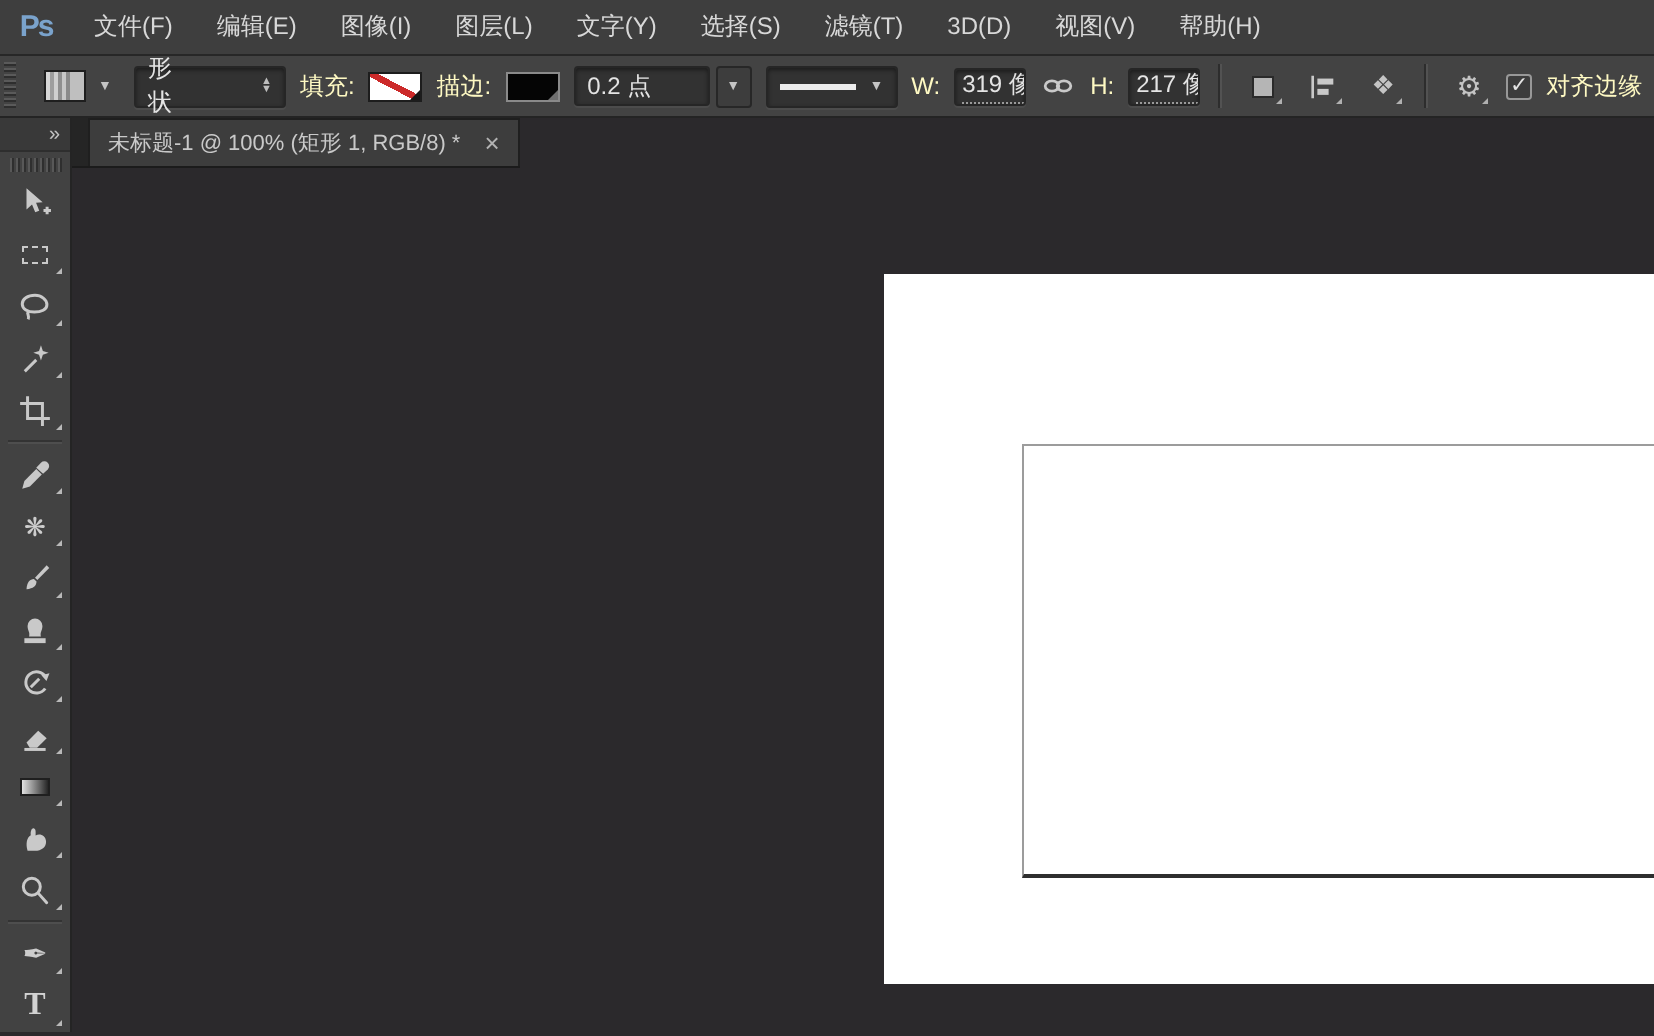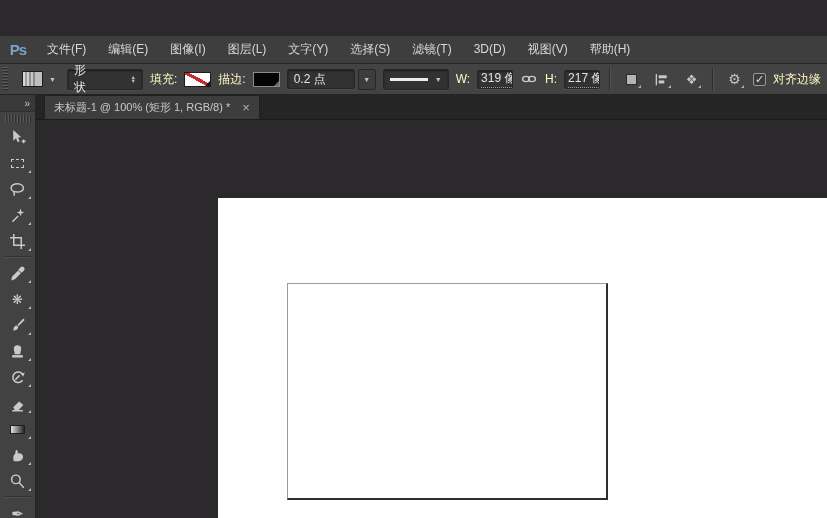--- a/index.html
+++ b/index.html
@@ -5,21 +5,21 @@
   * { margin:0; padding:0; box-sizing:border-box; }
   html,body { width:827px; height:518px; overflow:hidden; }
   body {
     font-family:"Liberation Sans","DejaVu Sans",sans-serif;
     background:#2b292c; color:#d8d8d8; font-size:12px;
     -webkit-font-smoothing:antialiased;
   }
 
   
   .menu-bar{ height:28px; background:#3e3e3e; border-bottom:1px solid #272727;
-    display:flex; align-items:center;margin-top:36px; }
+    display:flex; align-items:center; }
   .ps-logo{ width:36px; text-align:center; font-weight:bold; font-size:15px;
     color:#7aa3cc; letter-spacing:-1px; }
   .menu-item{ padding:0 11px; font-size:12px; color:#d8d8d8; line-height:27px; cursor:default; }
 
   
   .options-bar{ height:31px; background:#434343; border-bottom:1px solid #242424;
     display:flex; align-items:center; gap:7px; padding-right:4px; }
   .obar-grip{ width:6px; height:24px; margin:0 3px 0 2px;
     background:repeating-linear-gradient(180deg,#5a5a5a 0 1px,#2e2e2e 1px 2px,transparent 2px 3px); }
   .preset-btn{ display:flex; align-items:center; gap:6px; padding:0 4px; }
@@ -74,21 +74,21 @@
   .tool svg{ width:17px; height:17px; display:block; }
   .tg{ color:#cdcdcd; font-size:13px; line-height:13px; }
   .type-glyph{ font-family:"Liberation Serif","DejaVu Serif",serif; font-size:16px; font-weight:bold; color:#d2d2d2; }
   .marquee-box{ width:13px; height:9px; border:1px dashed #c9c9c9; }
   .gradient-box{ width:15px; height:9px; border:1px solid #1f1f1f;
     background:linear-gradient(90deg,#e2e2e2,#262626); }
   .tp-sep{ height:0; border-top:1px solid #333; border-bottom:1px solid #4e4e4e; margin:2px 4px; }
   .ico{ stroke:#c9c9c9; fill:none; stroke-width:1.4; }
   .ico-f{ fill:#c9c9c9; stroke:none; }
 
-  .right-col{ flex:1; display:flex; flex-direction:column; }
+  .right-col{ flex:1; display:flex; flex-direction:row; }
   .tab-bar{ height:25px; background:#252525; border-bottom:1px solid #1b1b1b;
     display:flex; align-items:flex-end; padding-left:8px; }
   .doc-tab{ height:24px; background:#3d3d3d; border:1px solid #1f1f1f; border-bottom:none;
     display:flex; align-items:center; gap:12px; padding:0 9px; font-size:11px; color:#c9c9c9;
     white-space:nowrap; }
   .tab-close{ color:#b3b3b3; font-size:13px; line-height:13px; }
 
   .canvas{ flex:1; position:relative; background:#2b292c; overflow:hidden; }
   .document{ position:absolute; left:182px; top:78px; width:609px; height:355px; background:#ffffff; }
   .shape-rect{ position:absolute; left:69px; top:85px; width:321px; height:217px;

